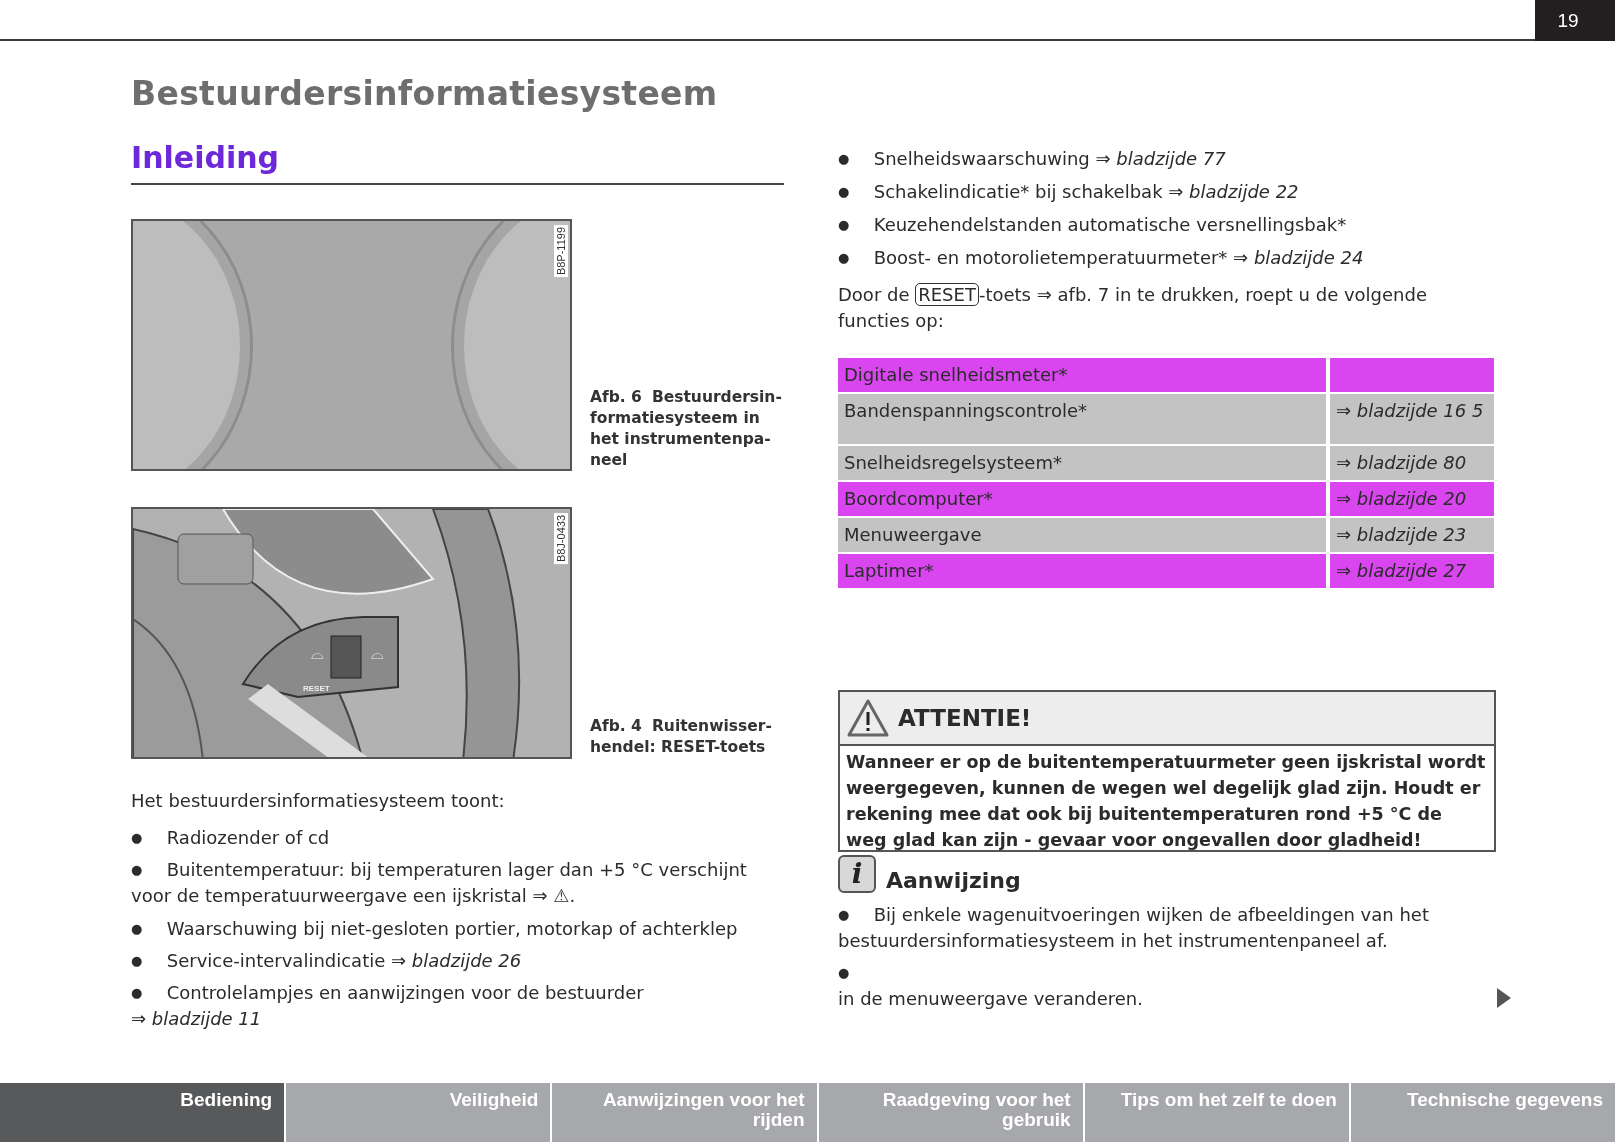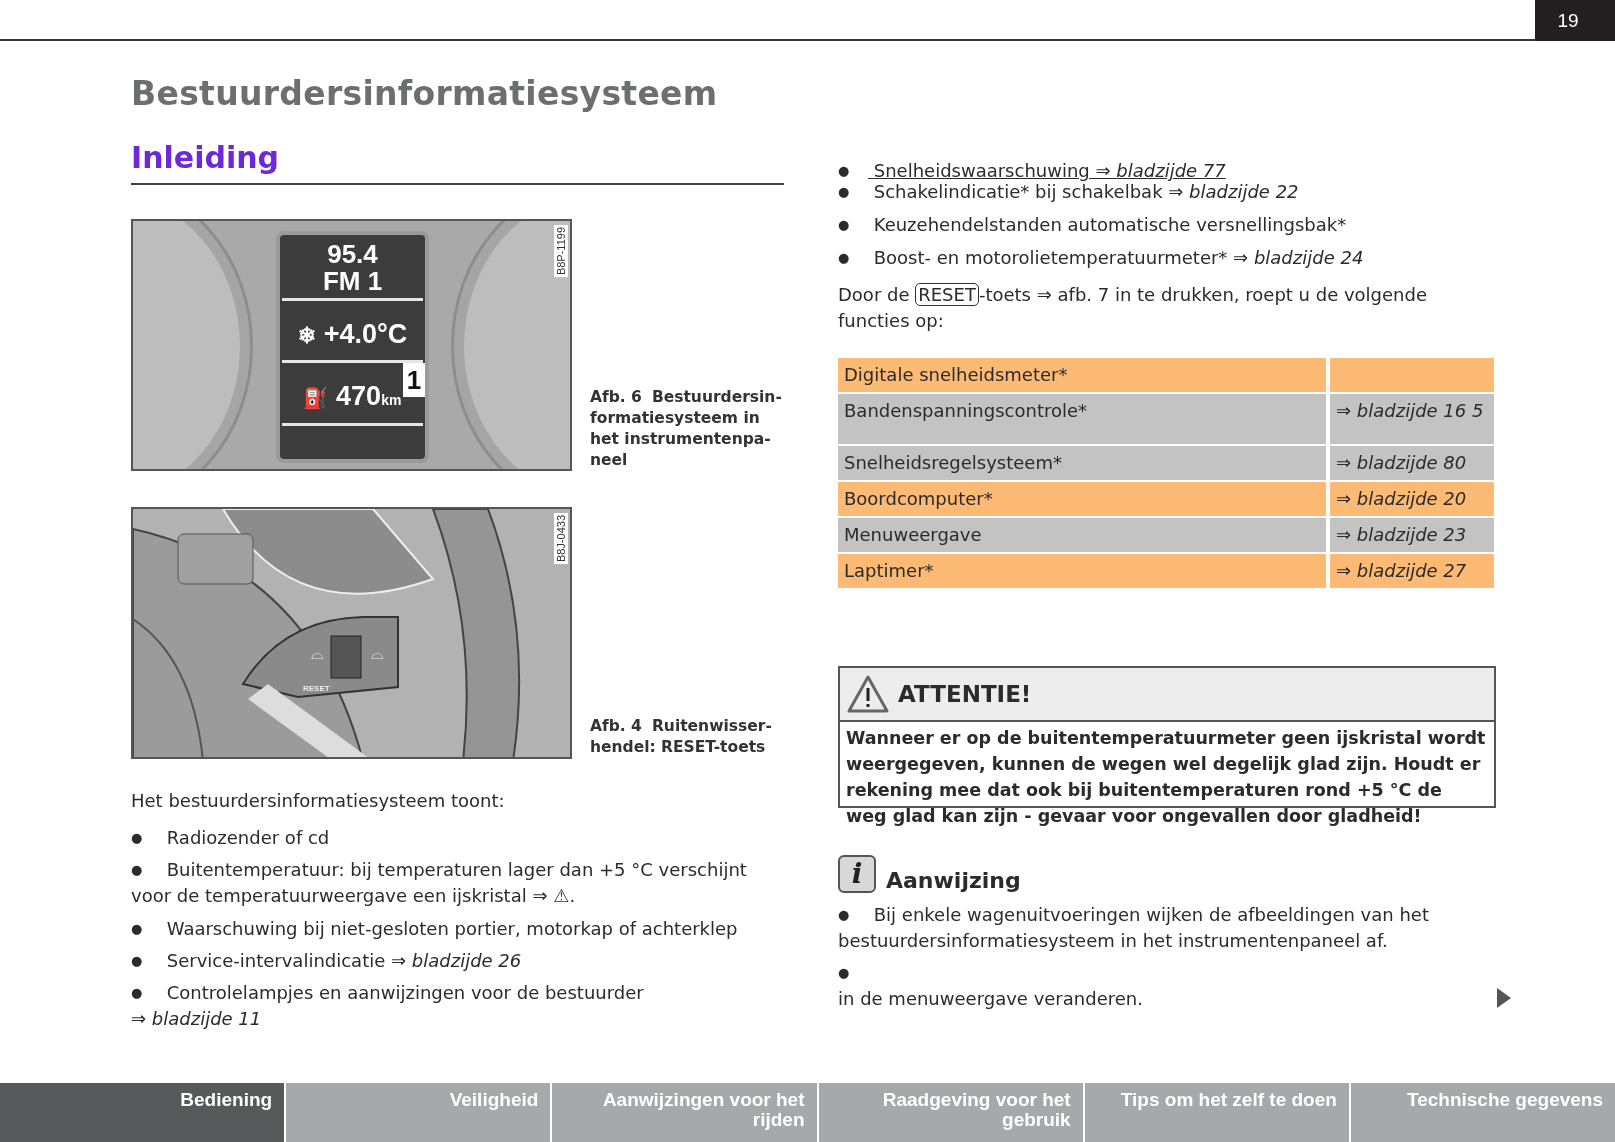--- a/index.html
+++ b/index.html
@@ -51,26 +51,26 @@
   .left-col { left: 131px; width: 650px; }
   .right-col { left: 838px; width: 660px; }
 
   .reset-key { border: 1.5px solid #333; border-radius: 5px; padding: 0 2px; }
 
   
   .func-table { position: absolute; left: 838px; top: 358px; width: 656px; border-collapse: collapse;
     font-family: "DejaVu Sans", sans-serif; font-size: 18px; color: #2b2b2b; }
   .func-table td { padding: 4px 6px; vertical-align: top; line-height: 26px; }
   .func-table td.page { width: 166px; font-style: italic; border-left: 4px solid #fff; }
-  .func-table tr.light td { background: #fdba74; }
+  .func-table tr.light td { background: #d946ef; }
   .func-table tr.dark td { background: #c3c3c3; }
   .func-table tr { border-bottom: 2px solid #fff; }
 
   
-  .warn-box { position: absolute; left: 838px; top: 666px; width: 658px; height: 142px; border: 2px solid #555; }
+  .warn-box { position: absolute; left: 838px; top: 690px; width: 658px; height: 162px; border: 2px solid #555; }
   .warn-head { height: 54px; background: #ededed; border-bottom: 2px solid #555; display: flex; align-items: center; padding-left: 6px; }
   .warn-title { font-family: "DejaVu Sans", sans-serif; font-weight: bold; font-size: 23px; color: #2b2b2b; margin-left: 8px; }
   .warn-body { padding: 3px 6px; font-family: "DejaVu Sans", sans-serif; font-weight: bold; font-size: 17.5px; line-height: 26px; color: #2b2b2b; }
 
   
   .note-head { position: absolute; left: 838px; top: 855px; display: flex; align-items: flex-end; }
   .info-icon { width: 38px; height: 38px; border: 2.5px solid #555; border-radius: 6px; background: #d8d8d8;
     font-family: "DejaVu Serif", serif; font-weight: bold; font-style: italic; font-size: 28px; text-align: center; line-height: 33px; color: #222; }
   .note-title { font-family: "DejaVu Sans", sans-serif; font-weight: bold; font-size: 22px; margin-left: 10px; color: #2b2b2b; }
 
@@ -90,38 +90,20 @@
 <div class="top-rule"></div>
 <div class="page-num">19</div>
 
 <div class="chapter-title">Bestuurdersinformatiesysteem</div>
 <div class="section-title">Inleiding</div>
 <div class="section-rule"></div>
 
 <div class="figure fig6">
   <div class="gauge" style="left:-170px; top:-40px; width:290px; height:330px;"></div>
   <div class="gauge" style="left:318px; top:-40px; width:290px; height:330px;"></div>
-  <div class="display">
-    <div class="disp-row disp-radio">
-      <div>95.4</div>
-      <div>FM 1</div>
-    </div>
-    <div class="disp-line" style="top:63px;"></div>
-    <div class="disp-row disp-temp">
-      <span style="font-size:22px;">❄</span>
-      <span>+4.0°C</span>
-    </div>
-    <div class="disp-line" style="top:125px;"></div>
-    <div class="disp-row disp-range">
-      <span style="font-size:20px;">⛽</span>
-      <span>470</span><small>km</small>
-    </div>
-    <div class="callout">1</div>
-    <div class="disp-line" style="top:188px;"></div>
-  </div>
   <div class="fig-code">B8P-1199</div>
 </div>
 <div class="caption cap6">
   <span class="num">Afb. 6</span><span>Bestuurdersin-</span><br>
   <span>formatiesysteem in</span><br>
   <span>het instrumentenpa-</span><br>
   <span>neel</span>
 </div>
 
 <div class="figure fig7" style="background:#b2b2b2;">
@@ -160,21 +142,21 @@
   <div class="bullet-item" style="top:160px; left:0;">
     <span>Service-intervalindicatie ⇒ </span><span class="ref">bladzijde 26</span>
   </div>
   <div class="bullet-item" style="top:192px; left:0; width:650px;">
     <span>Controlelampjes en aanwijzingen voor de bestuurder</span><br>
     <span>⇒ </span><span class="ref">bladzijde 11</span>
   </div>
 </div>
 
 <div class="body-text right-col" style="top:146px;">
-  <div class="bullet-item" style="top:12px; left:0;text-decoration:underline;">
+  <div class="bullet-item" style="top:0; left:0;">
     <span>Snelheidswaarschuwing ⇒ </span><span class="ref">bladzijde 77</span>
   </div>
   <div class="bullet-item" style="top:33px; left:0;">
     <span>Schakelindicatie* bij schakelbak ⇒ </span><span class="ref">bladzijde 22</span>
   </div>
   <div class="bullet-item" style="top:66px; left:0;">
     <span>Keuzehendelstanden automatische versnellingsbak*</span>
   </div>
   <div class="bullet-item" style="top:99px; left:0;">
     <span>Boost- en motorolietemperatuurmeter* ⇒ </span><span class="ref">bladzijde 24</span>

